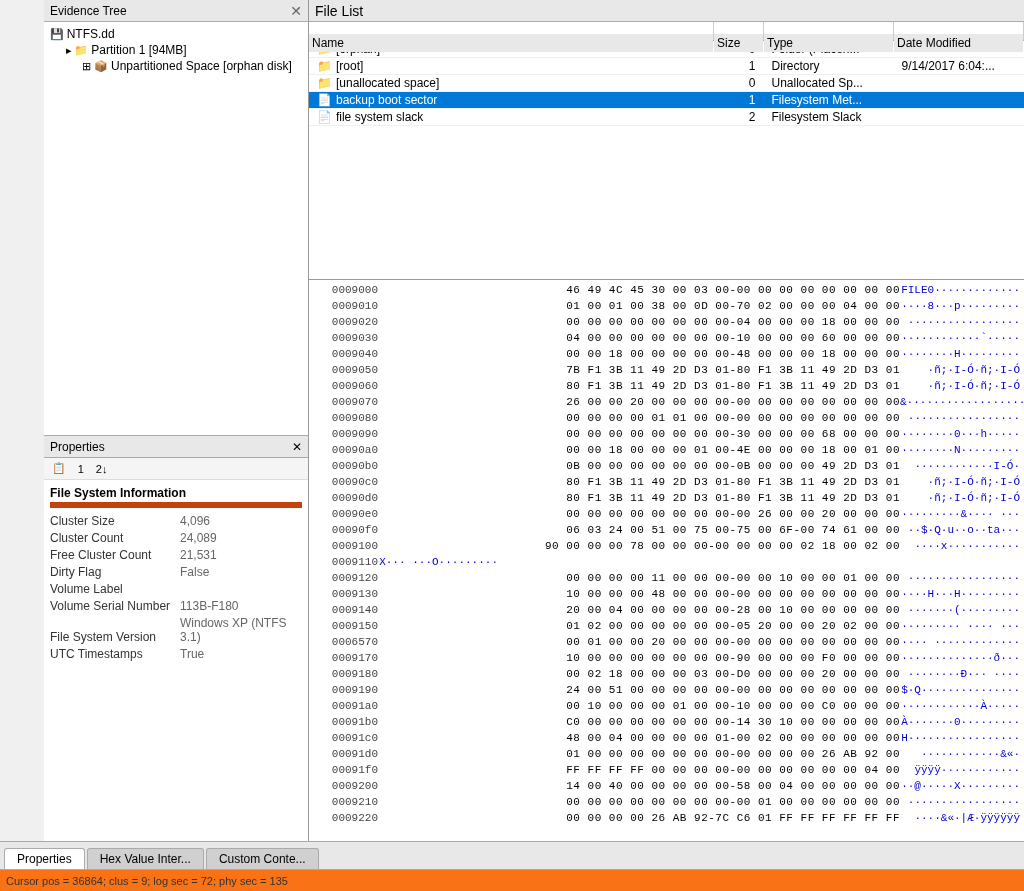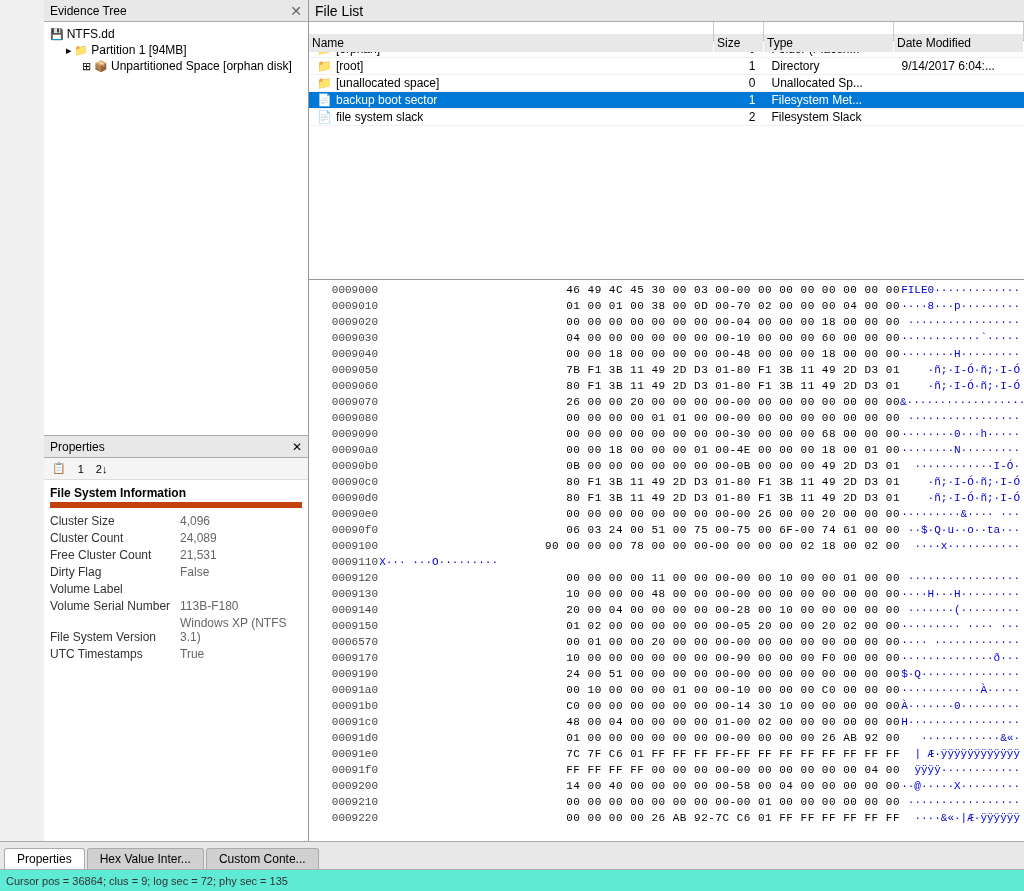--- a/index.html
+++ b/index.html
@@ -53,21 +53,21 @@
     .hex-addr { color: #444; width: 65px; flex-shrink: 0; }
     .hex-bytes { color: #000; flex: 1; letter-spacing: 0.5px; font-size: 11px; }
     .hex-ascii { color: #0000cc; width: 120px; flex-shrink: 0; font-size: 11px; }
 
     
     .bottom-tabs { height: 28px; background: #e8e8e8; border-top: 1px solid #aaa; display: flex; align-items: flex-end; padding: 0 4px; gap: 2px; }
     .tab-btn { padding: 3px 12px; border: 1px solid #aaa; border-bottom: none; background: #d0d0d0; cursor: pointer; font-size: 12px; border-radius: 3px 3px 0 0; }
     .tab-btn.active { background: #fff; border-bottom: 1px solid #fff; margin-bottom: -1px; }
 
     
-    .status-bar { height: 22px; background: #5eead4; border-top: 1px solid #aaa; display: flex; align-items: center; padding: 0 6px; font-size: 11px; color: #333; }
+    .status-bar { height: 22px; background: #f97316; border-top: 1px solid #aaa; display: flex; align-items: center; padding: 0 6px; font-size: 11px; color: #333; }
   </style>
 </head>
 <body>
 
 <div class="main-container">
 
   <div class="evidence-tree">
     <div class="panel-header">
       <span>Evidence Tree</span>
       <span class="close-btn">✕</span>
@@ -316,20 +316,25 @@
                   <span class="hex-addr">0006570</span>
                   <span class="hex-bytes">00 01 00 00 20 00 00 00-00 00 00 00  00 00 00 00</span>
                   <span class="hex-ascii">···· ·············</span>
                 </div>
                 <div class="hex-row">
                   <span class="hex-addr">0009170</span>
                   <span class="hex-bytes">10 00 00 00 00 00 00 00-90 00 00 00  F0 00 00 00</span>
                   <span class="hex-ascii">··············ð···</span>
                 </div>
                 <div class="hex-row">
+                  <span class="hex-addr">0009180</span>
+                  <span class="hex-bytes">00 02 18 00 00 00 03 00-D0 00 00 00  20 00 00 00</span>
+                  <span class="hex-ascii">········Ð··· ····</span>
+                </div>
+                <div class="hex-row">
                   <span class="hex-addr">0009190</span>
                   <span class="hex-bytes">24 00 51 00 00 00 00 00-00 00 00 00  00 00 00 00</span>
                   <span class="hex-ascii">$·Q···············</span>
                 </div>
                 <div class="hex-row">
                   <span class="hex-addr">00091a0</span>
                   <span class="hex-bytes">00 10 00 00 00 01 00 00-10 00 00 00  C0 00 00 00</span>
                   <span class="hex-ascii">············À·····</span>
                 </div>
                 <div class="hex-row">
@@ -339,25 +344,20 @@
                 </div>
                 <div class="hex-row">
                   <span class="hex-addr">00091c0</span>
                   <span class="hex-bytes">48 00 04 00 00 00 00 01-00 02 00 00  00 00 00 00</span>
                   <span class="hex-ascii">H·················</span>
                 </div>
                 <div class="hex-row">
                   <span class="hex-addr">00091d0</span>
                   <span class="hex-bytes">01 00 00 00 00 00 00 00-00 00 00 00  26 AB 92 00</span>
                   <span class="hex-ascii">············&amp;«·</span>
-                </div>
-                <div class="hex-row">
-                  <span class="hex-addr">00091e0</span>
-                  <span class="hex-bytes">7C 7F C6 01 FF FF FF FF-FF FF FF FF  FF FF FF FF</span>
-                  <span class="hex-ascii">| Æ·ÿÿÿÿÿÿÿÿÿÿÿÿ</span>
                 </div>
                 <div class="hex-row">
                   <span class="hex-addr">00091f0</span>
                   <span class="hex-bytes">FF FF FF FF 00 00 00 00-00 00 00 00  00 00 04 00</span>
                   <span class="hex-ascii">ÿÿÿÿ············</span>
                 </div>
                 <div class="hex-row">
                   <span class="hex-addr">0009200</span>
                   <span class="hex-bytes">14 00 40 00 00 00 00 00-58 00 04 00  00 00 00 00</span>
                   <span class="hex-ascii">··@·····X·········</span>

